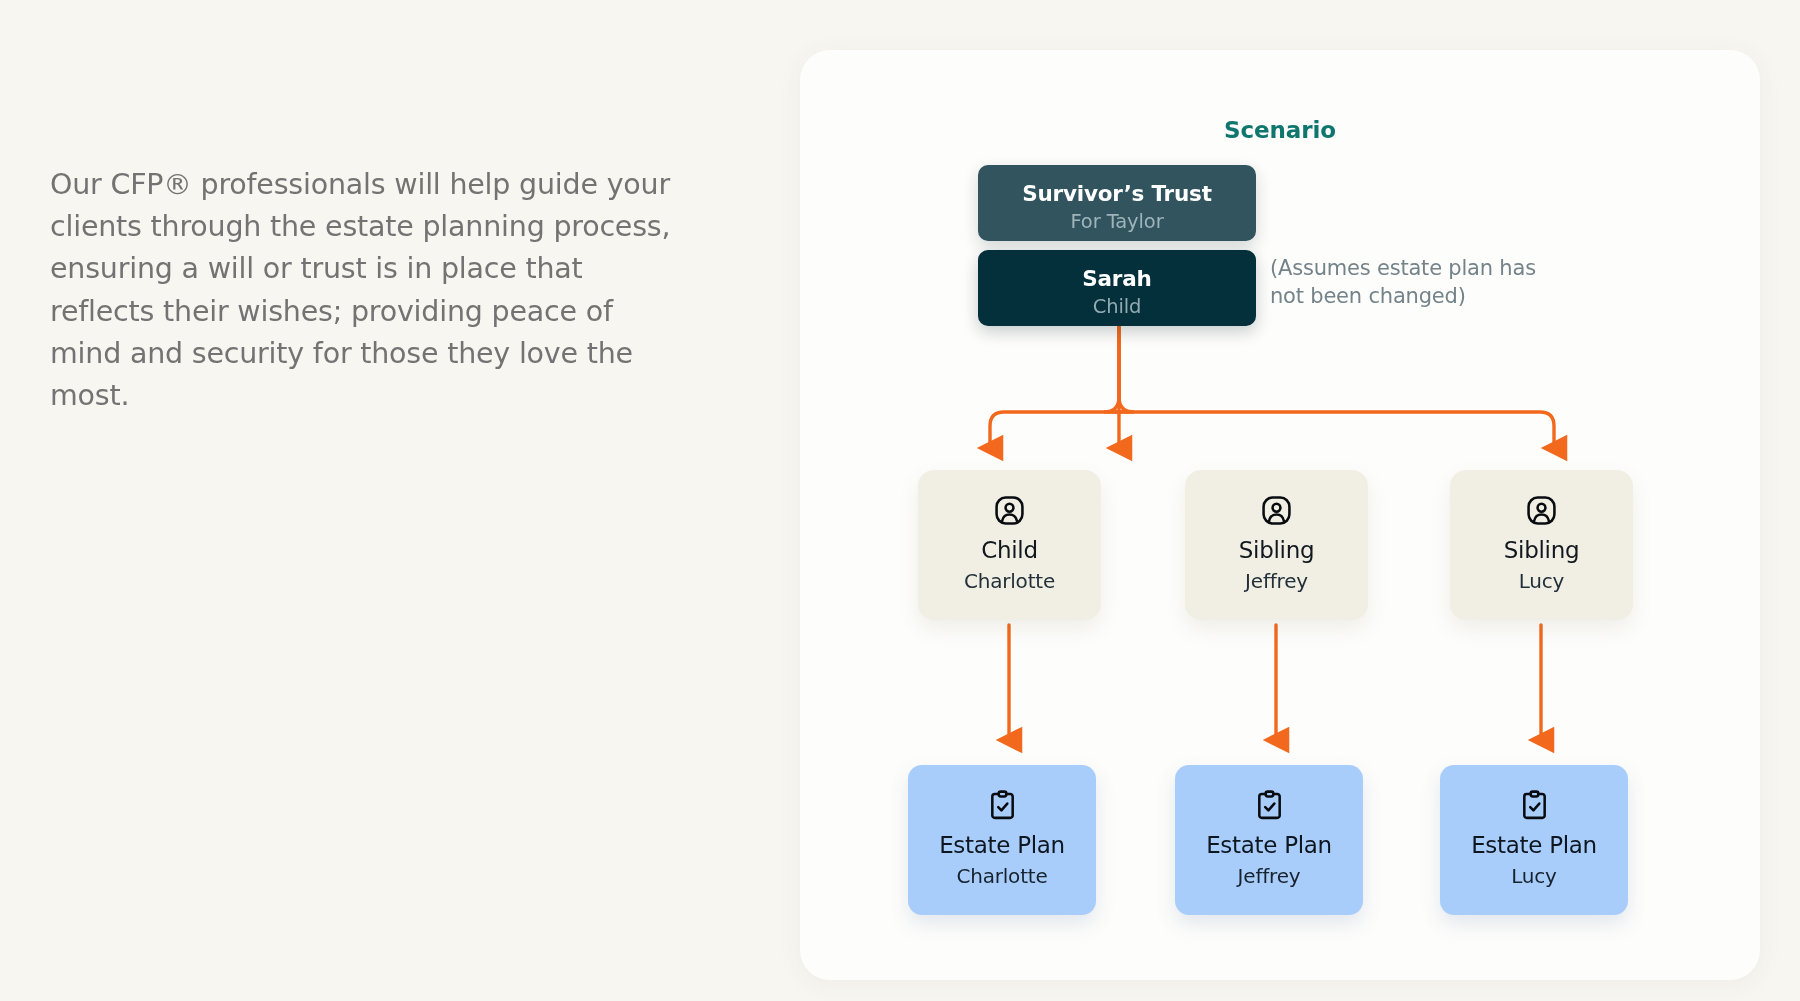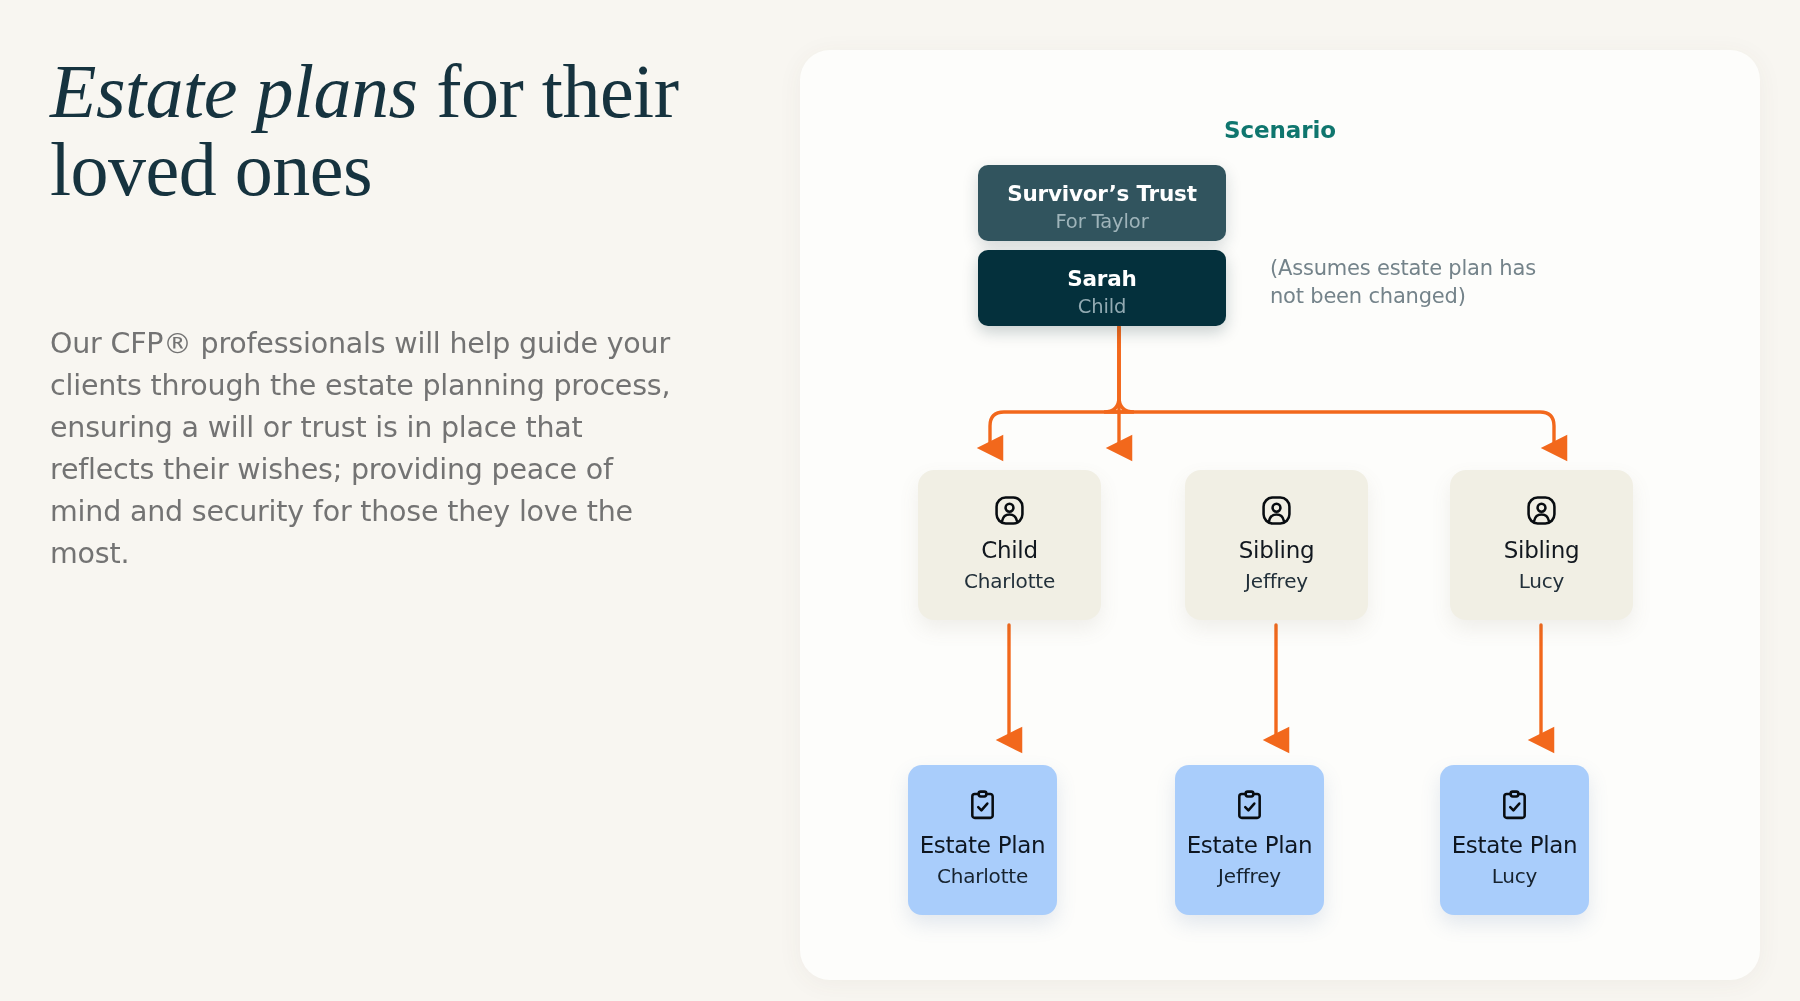--- a/index.html
+++ b/index.html
@@ -92,21 +92,21 @@
     font-size: 25.5px;
     font-weight: 400;
     color: #12181f;
     letter-spacing: -0.3px;
   }
 
   
   .trust-box {
     position: absolute;
     left: 178px;
-    width: 248px;
+    width: 278px;
     border-radius: 10px;
     text-align: center;
     color: #ffffff;
     padding-top: 17px;
   }
   .trust-box.survivor {
     top: 115px;
     height: 76px;
     background: #31545e;
     box-shadow: 0 6px 16px rgba(30, 50, 60, 0.18);
@@ -193,21 +193,21 @@
     color: #22303a;
     font-weight: 400;
     margin-top: 6px;
     letter-spacing: -0.2px;
   }
 
   
   .plan-card {
     position: absolute;
     top: 715px;
-    width: 149px;
+    width: 188px;
     height: 150px;
     background: #a9cdfb;
     border-radius: 14px;
     box-shadow: 0 9px 20px rgba(90, 120, 170, 0.16);
     text-align: center;
     padding-top: 24px;
   }
   .plan-card.c1 { left: 108px; }
   .plan-card.c2 { left: 375px; }
   .plan-card.c3 { left: 640px; }
@@ -228,21 +228,20 @@
     margin-top: 6px;
     letter-spacing: -0.2px;
   }
 </style>
 </head>
 <body>
 
 <div class="page">
 
   <div class="left-col">
-    <h1 class="headline"><span class="em">Estate plans</span><span> for their loved ones</span></h1>
     <p class="body-copy">Our CFP® professionals will help guide your clients through the estate planning process, ensuring a will or trust is in place that reflects their wishes; providing peace of mind and security for those they love the most.</p>
   </div>
 
   <div class="panel">
 
     <div class="scenario-title">Scenario</div>
 
     <svg class="connectors" viewBox="0 0 960 930" xmlns="http://www.w3.org/2000/svg">
       <defs>
         <marker id="arrowhead" markerWidth="9" markerHeight="9" refX="4.3" refY="4.5" orient="auto" markerUnits="strokeWidth">

